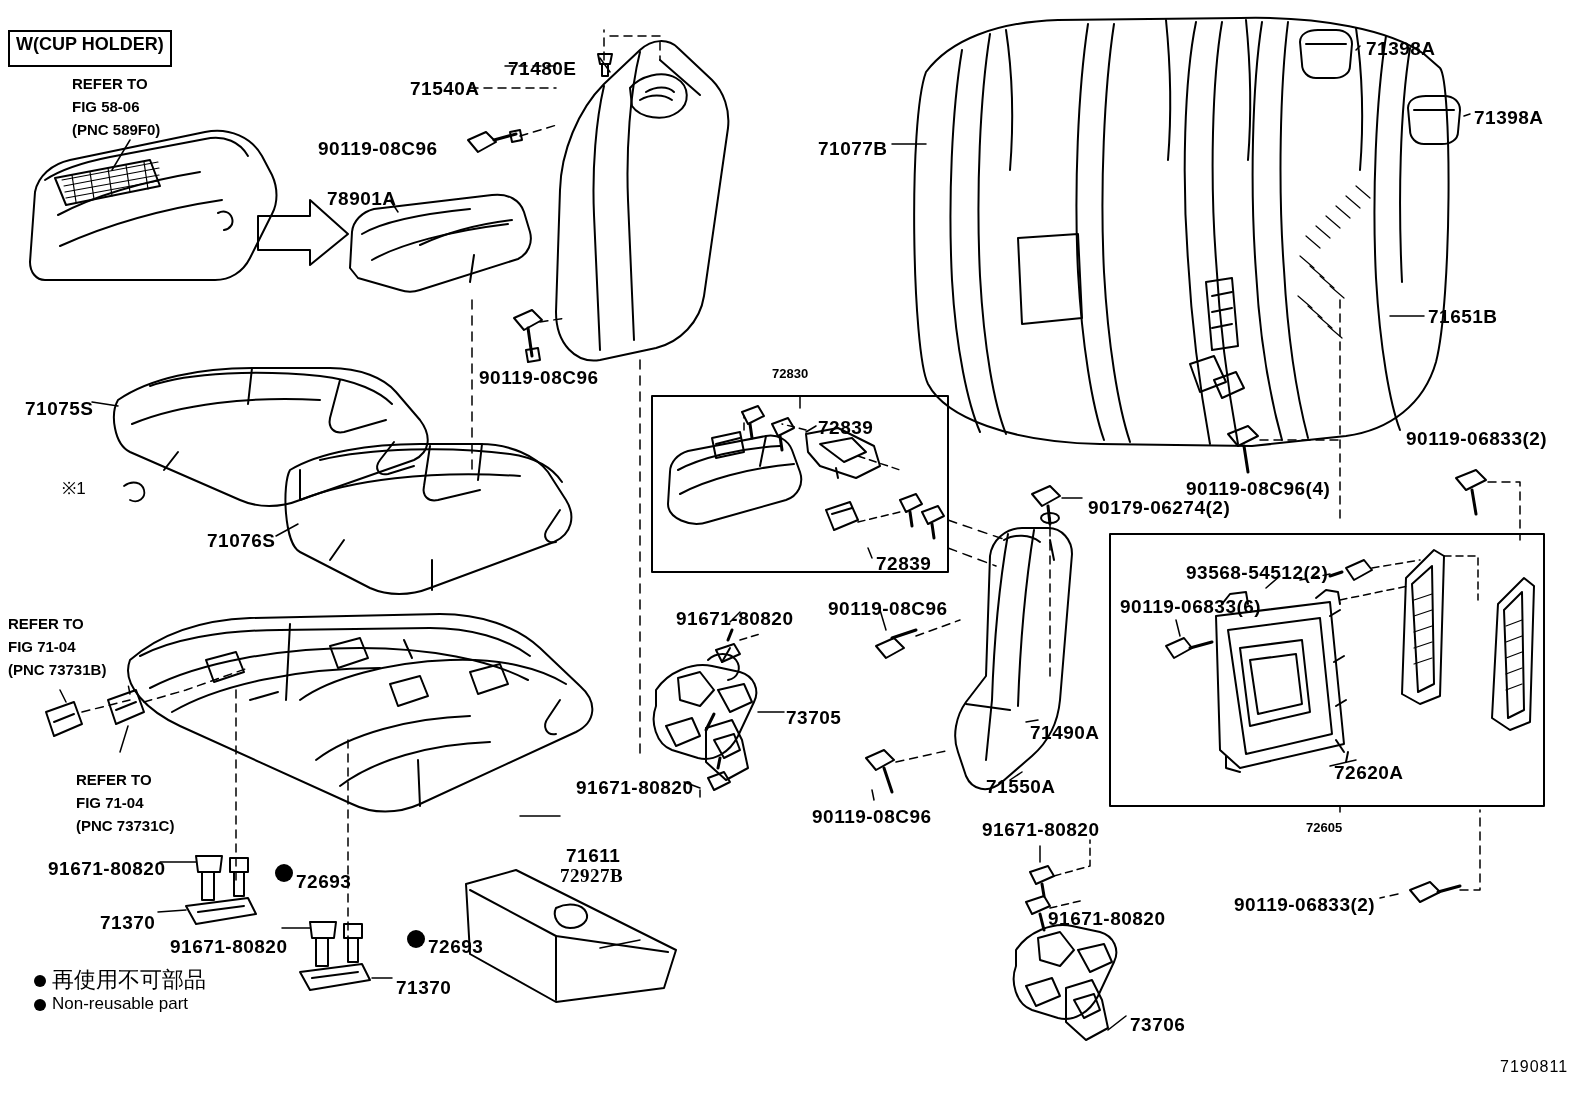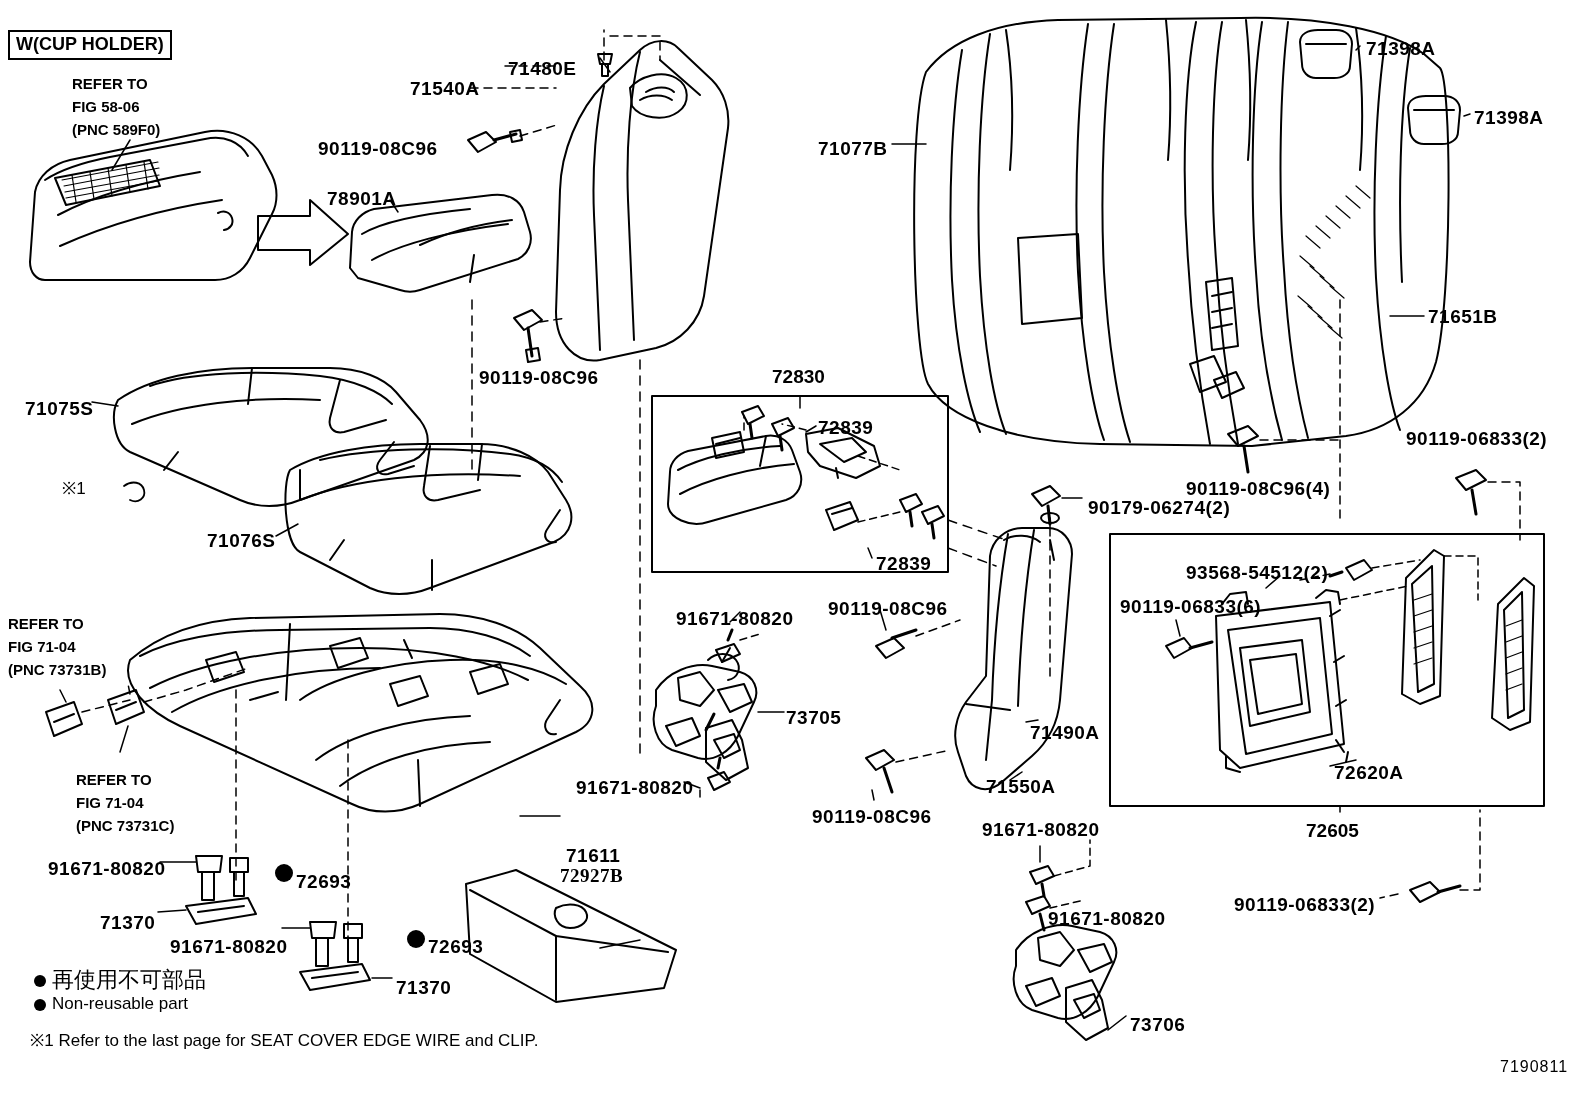--- a/index.html
+++ b/index.html
@@ -3,23 +3,23 @@
 <meta charset="utf-8">
 <style>
   html,body{margin:0;padding:0;background:#ffffff;}
   body{width:1592px;height:1099px;position:relative;overflow:hidden;
        font-family:"Liberation Sans", sans-serif;color:#000;}
   #stage{position:relative;width:1592px;height:1099px;}
   svg#art{position:absolute;left:0;top:0;width:1592px;height:1099px;}
   .lbl{position:absolute;font-size:19px;font-weight:bold;letter-spacing:0.5px;white-space:nowrap;}
   .note{position:absolute;font-size:17px;white-space:nowrap;}
   .note.jp{font-size:22px;}
-  .box-title{position:absolute;font-size:19px;font-weight:bold;}
+  .box-title{position:absolute;font-size:13px;font-weight:bold;}
   .corner{position:absolute;font-size:16px;letter-spacing:1px;}
-  .cupbox{position:absolute;border:2px solid #000;padding:2px 6px 3px 6px;font-size:18px;font-weight:bold;}
+  .cupbox{position:absolute;border:2px solid #000;padding:2px 6px 10px 6px;font-size:18px;font-weight:bold;}
   .multiline{position:absolute;font-size:15px;font-weight:bold;line-height:23px;white-space:pre;}
   .bullet{display:inline-block;width:12px;height:12px;border-radius:50%;background:#000;margin-right:6px;vertical-align:middle;}
 </style>
 </head>
 <body>
 
 <div id="stage">
 
   <svg id="art" viewBox="0 0 1592 1099" xmlns="http://www.w3.org/2000/svg">
     <g fill="none" stroke="#000" stroke-width="2" stroke-linejoin="round" stroke-linecap="round">
@@ -459,21 +459,20 @@
 
   <div class="note" style="left:62px;top:476px;">※1</div>
 
   <div class="note jp" style="left:34px;top:965px;">
     <span class="bullet"></span><span>再使用不可部品</span>
   </div>
   <div class="note" style="left:34px;top:994px;">
     <span class="bullet"></span><span>Non-reusable part</span>
   </div>
 
-  <div class="note" style="left:30px;top:1028px;">※1  Refer to the last page for SEAT COVER EDGE WIRE and CLIP.</div>
 
   <div class="corner" style="left:1484px;top:1058px;margin-left:16px;">7190811</div>
 
   <div id="labels">
       <div class="lbl" style="left: 410px; top: 78px;">71540A</div>
       <div class="lbl" style="left: 508px; top: 58px;">71480E</div>
       <div class="lbl" style="left: 318px; top: 138px;">90119-08C96</div>
       <div class="lbl" style="left: 327px; top: 188px;">78901A</div>
       <div class="lbl" style="left: 479px; top: 367px;">90119-08C96</div>
       <div class="lbl" style="left: 25px; top: 398px;">71075S</div>

